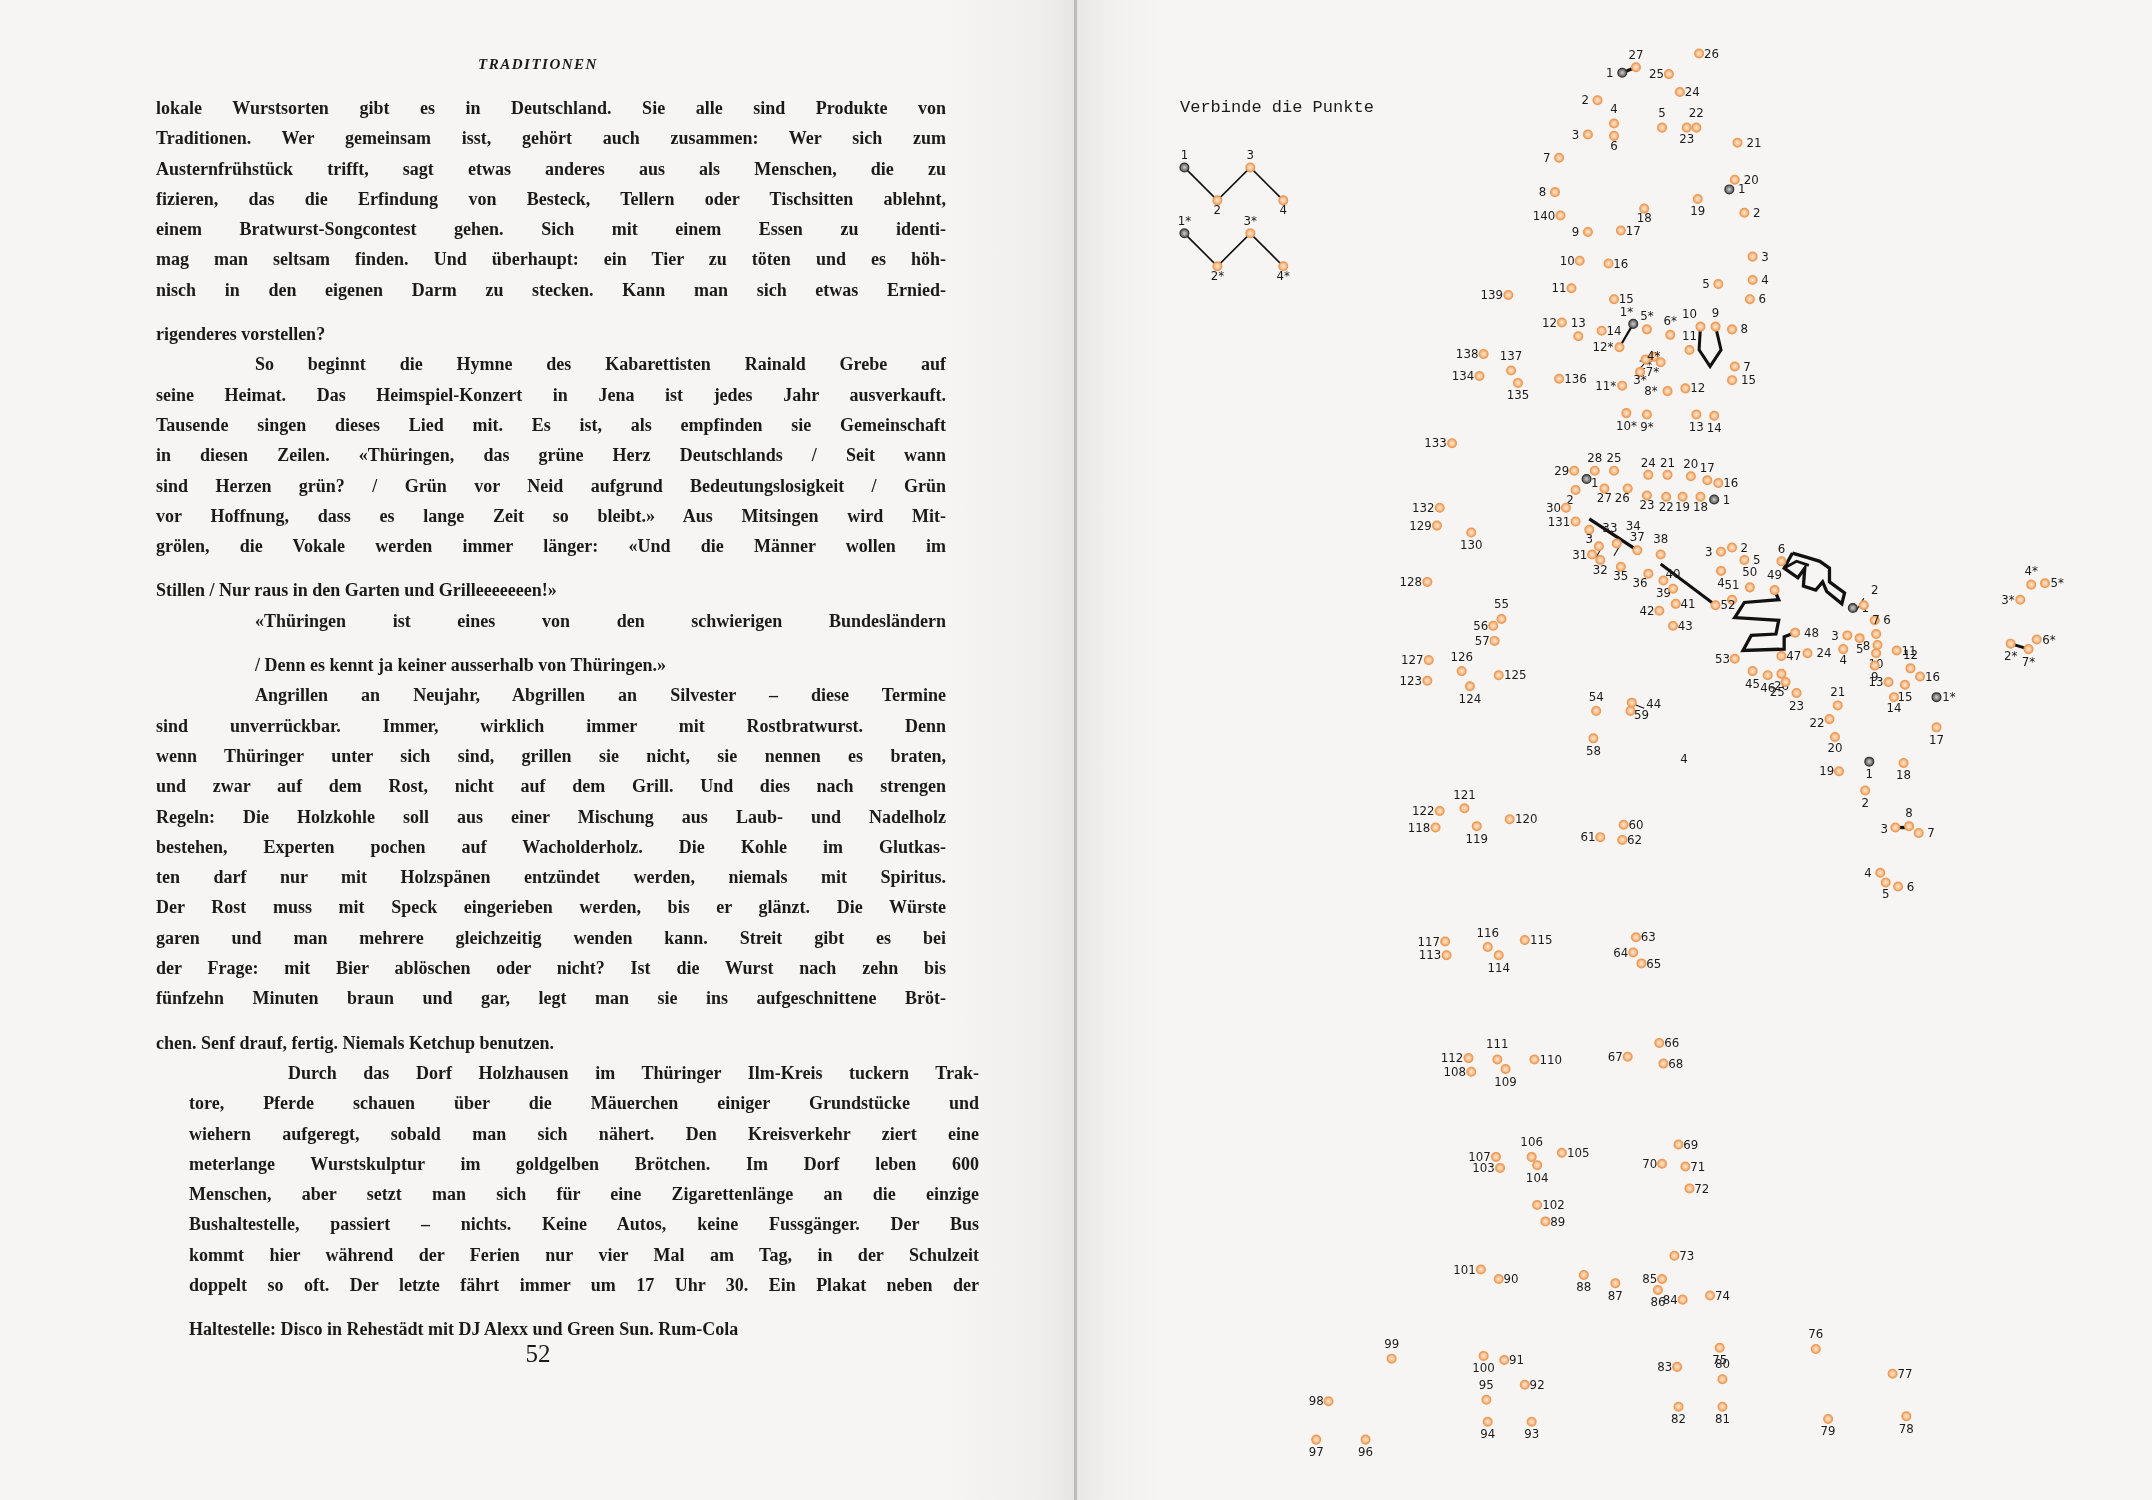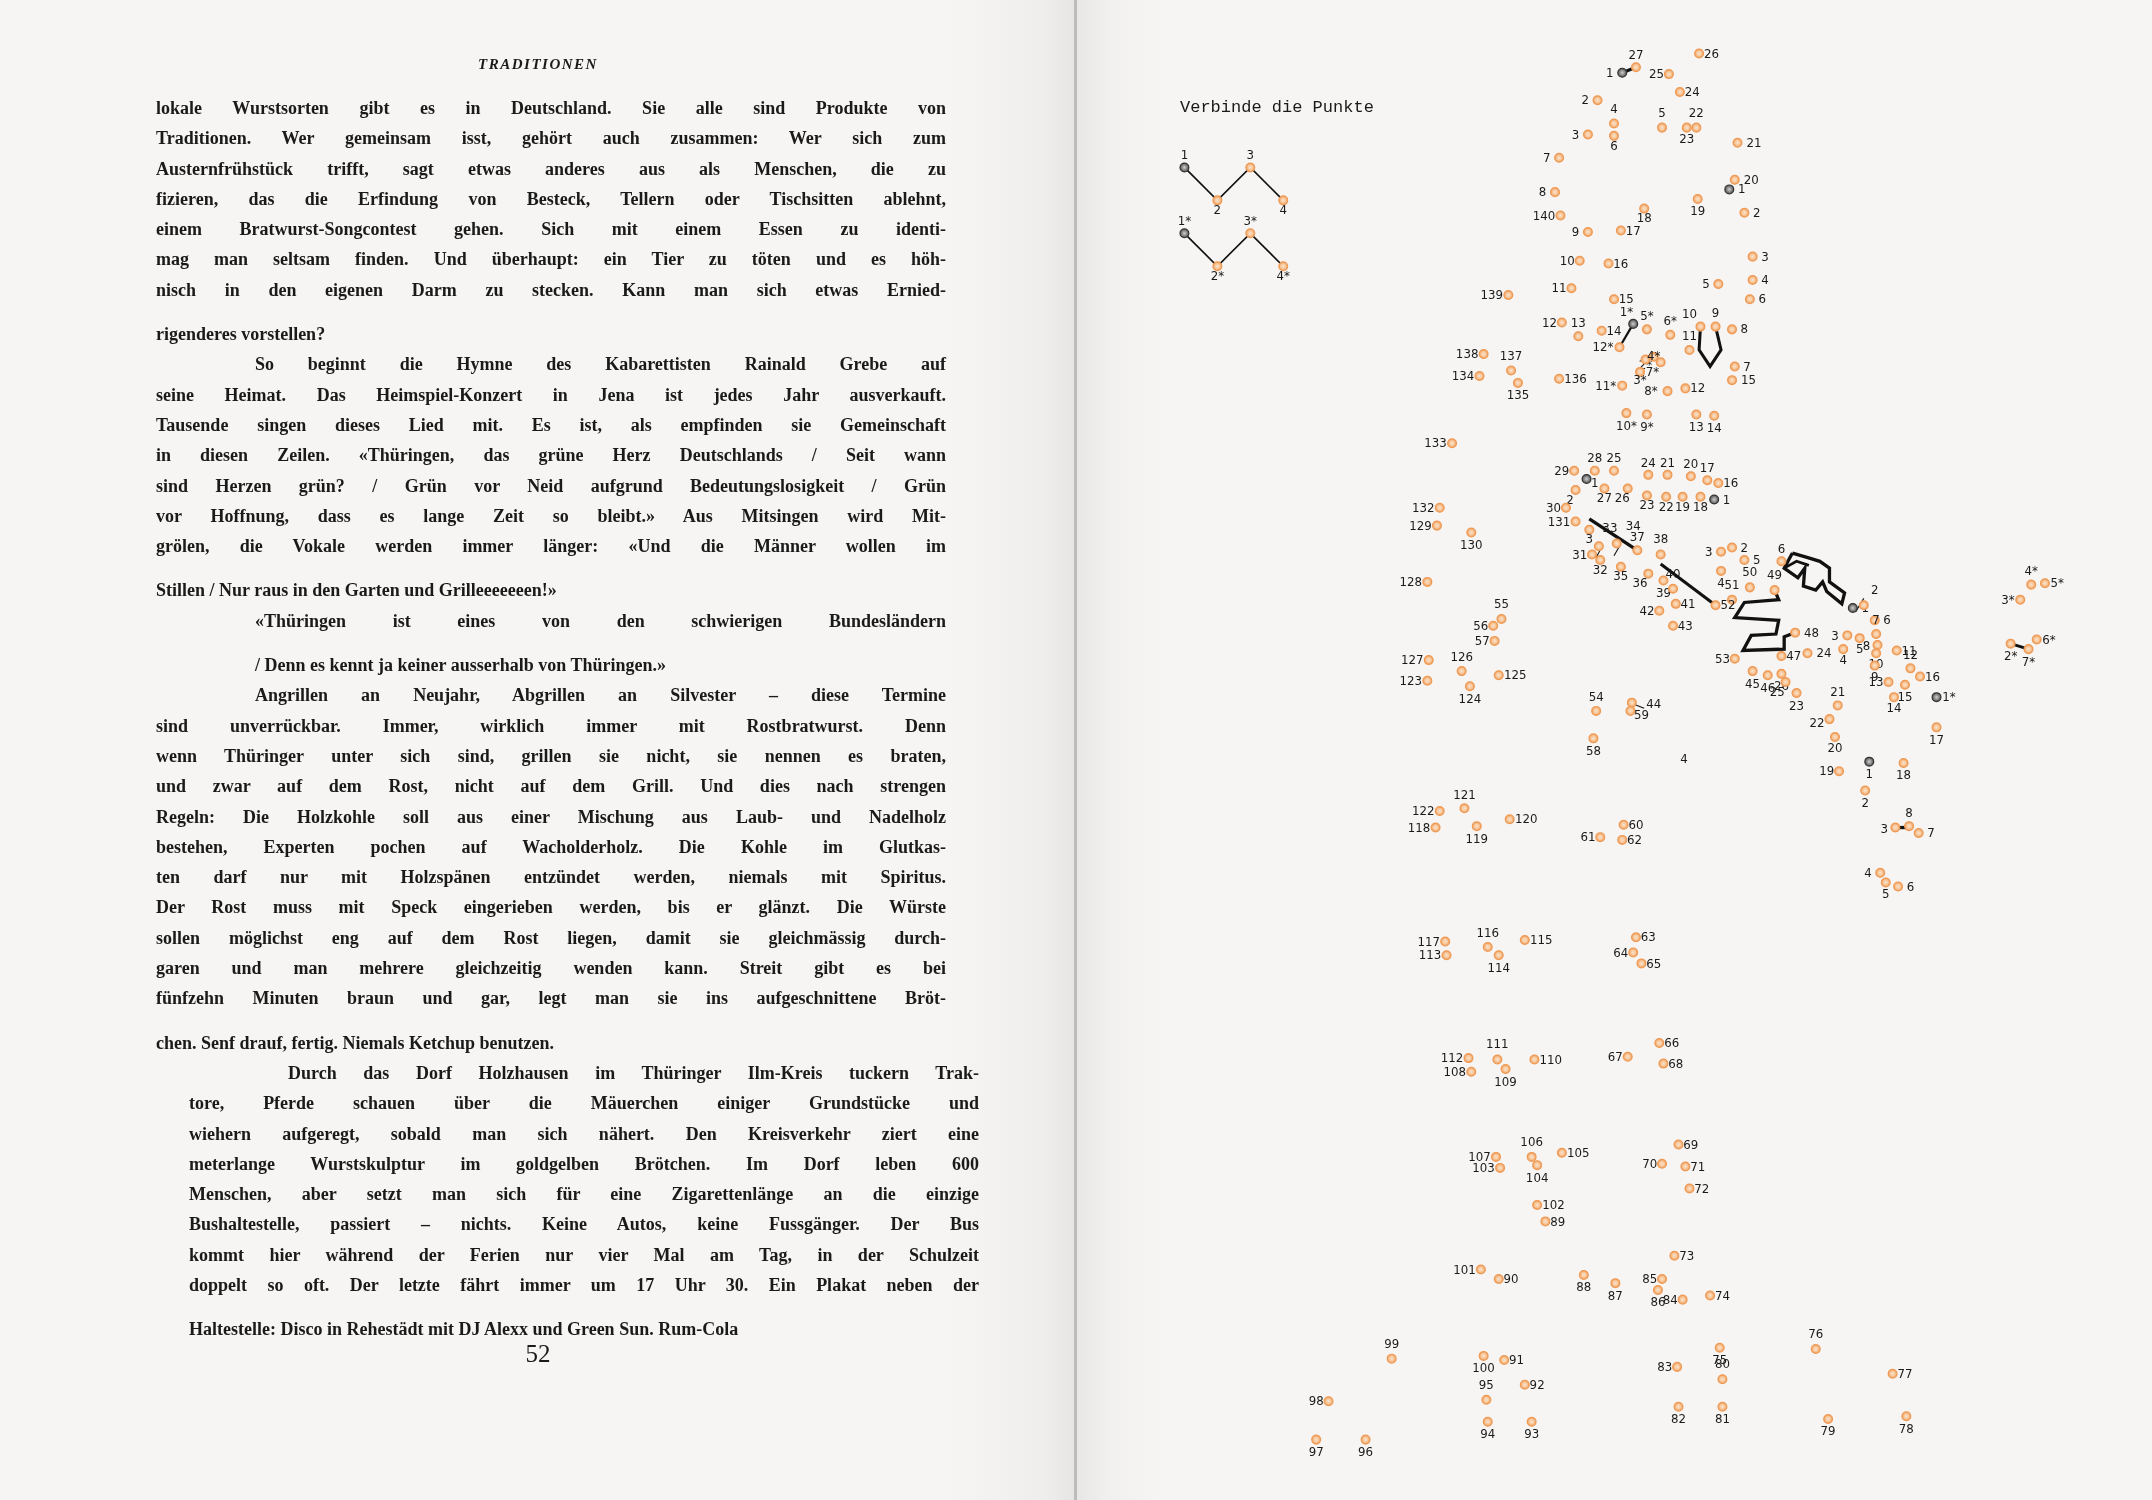--- a/index.html
+++ b/index.html
@@ -52,22 +52,22 @@
       </p>
       <p>
         <span class="line indent">Angrillen an Neujahr, Abgrillen an Silvester – diese Termine</span>
         <span class="line">sind unverrückbar. Immer, wirklich immer mit Rostbratwurst. Denn</span>
         <span class="line">wenn Thüringer unter sich sind, grillen sie nicht, sie nennen es braten,</span>
         <span class="line">und zwar auf dem Rost, nicht auf dem Grill. Und dies nach strengen</span>
         <span class="line">Regeln: Die Holzkohle soll aus einer Mischung aus Laub- und Nadelholz</span>
         <span class="line">bestehen, Experten pochen auf Wacholderholz. Die Kohle im Glutkas-</span>
         <span class="line">ten darf nur mit Holzspänen entzündet werden, niemals mit Spiritus.</span>
         <span class="line">Der Rost muss mit Speck eingerieben werden, bis er glänzt. Die Würste</span>
-        <span class="line">sollen möglichst eng auf dem Rost liegen, damit sie gleichmässig durch-</span>
         <span class="line">garen und man mehrere gleichzeitig wenden kann. Streit gibt es bei</span>
+        <span class="line">der Frage: mit Bier ablöschen oder nicht? Ist die Wurst nach zehn bis</span>
         <span class="line">fünfzehn Minuten braun und gar, legt man sie ins aufgeschnittene Bröt-</span>
         <span class="line last">chen. Senf drauf, fertig. Niemals Ketchup benutzen.</span>
       </p>
       <p class="para-shift">
         <span class="line indent">Durch das Dorf Holzhausen im Thüringer Ilm-Kreis tuckern Trak-</span>
         <span class="line">tore, Pferde schauen über die Mäuerchen einiger Grundstücke und</span>
         <span class="line">wiehern aufgeregt, sobald man sich nähert. Den Kreisverkehr ziert eine</span>
         <span class="line">meterlange Wurstskulptur im goldgelben Brötchen. Im Dorf leben 600</span>
         <span class="line">Menschen, aber setzt man sich für eine Zigarettenlänge an die einzige</span>
         <span class="line">Bushaltestelle, passiert – nichts. Keine Autos, keine Fussgänger. Der Bus</span>

